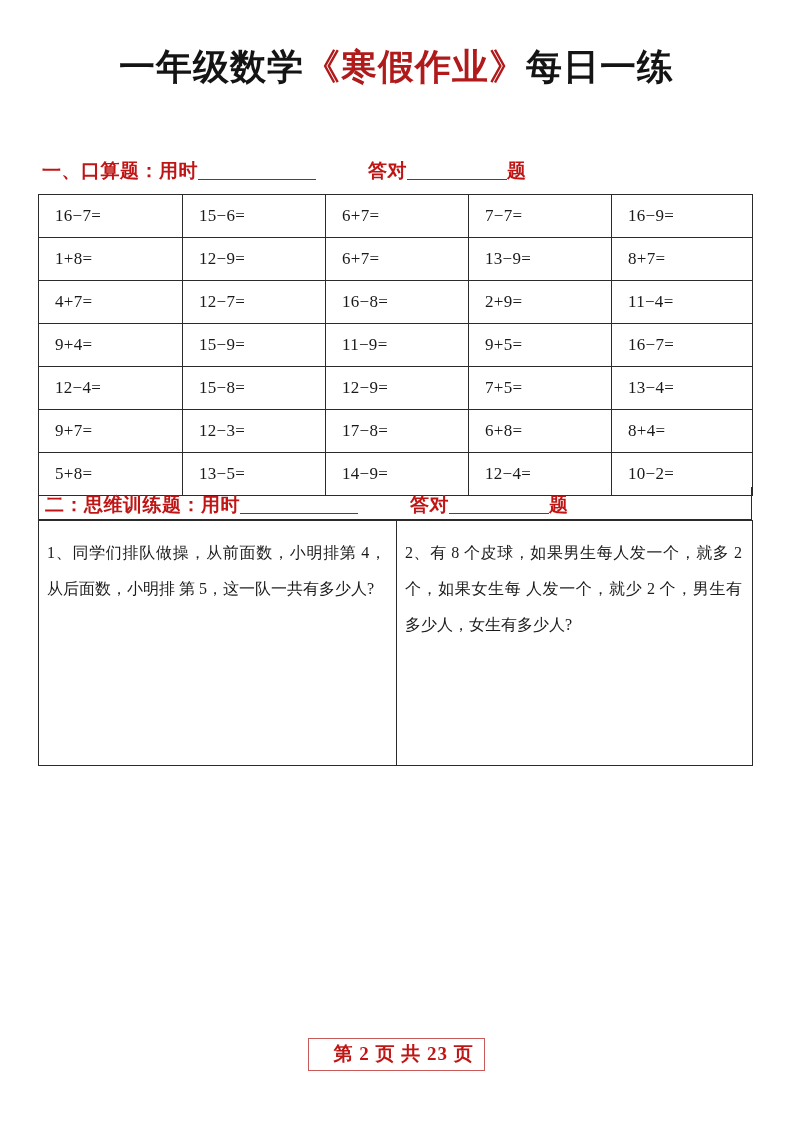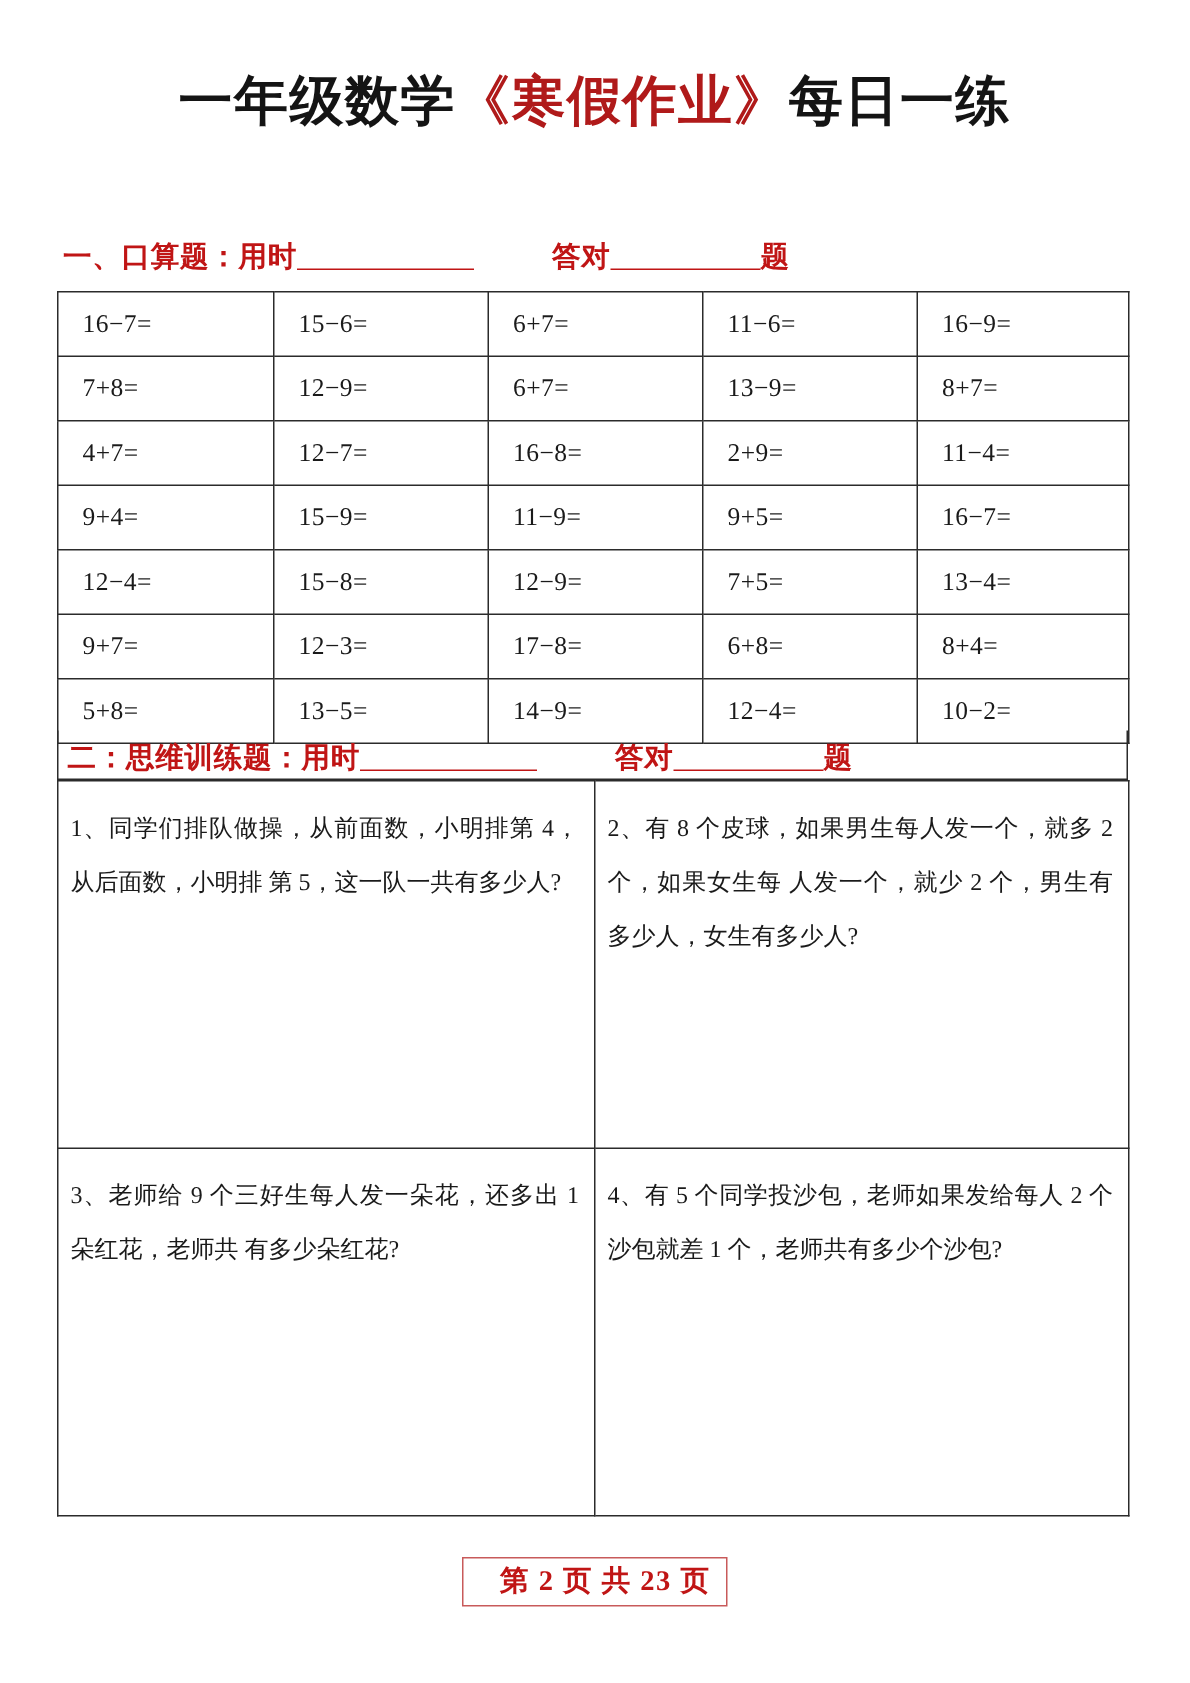--- a/index.html
+++ b/index.html
@@ -191,25 +191,25 @@
         <col style="width:143px">
         <col style="width:143px">
         <col style="width:143px">
         <col style="width:141px">
     </colgroup>
     <tbody>
       <tr>
         <td>16−7=</td>
         <td>15−6=</td>
         <td>6+7=</td>
-        <td>11−6=</td>
+        <td>7−7=</td>
         <td>16−9=</td>
       </tr>
       <tr>
-        <td>7+8=</td>
+        <td>1+8=</td>
         <td>12−9=</td>
         <td>6+7=</td>
         <td>13−9=</td>
         <td>8+7=</td>
       </tr>
       <tr>
         <td>4+7=</td>
         <td>12−7=</td>
         <td>16−8=</td>
         <td>2+9=</td>
@@ -253,24 +253,20 @@
   <table class="word-table">
     <colgroup>
         <col style="width:358px">
         <col style="width:356px">
       </colgroup>
     <tbody>
       <tr>
         <td>1、同学们排队做操，从前面数，小明排第 4，从后面数，小明排 第 5，这一队一共有多少人?</td>
         <td>2、有 8 个皮球，如果男生每人发一个，就多 2 个，如果女生每 人发一个，就少 2 个，男生有多少人，女生有多少人?</td>
       </tr>
-      <tr>
-        <td>3、老师给 9 个三好生每人发一朵花，还多出 1 朵红花，老师共 有多少朵红花?</td>
-        <td>4、有 5 个同学投沙包，老师如果发给每人 2 个沙包就差 1 个，老师共有多少个沙包?</td>
-      </tr>
     </tbody>
   </table>
 
   <div class="footer">
     <span class="page-badge">第 2 页 共 23 页</span>
   </div>
 
 </div>
 
 </body></html>

